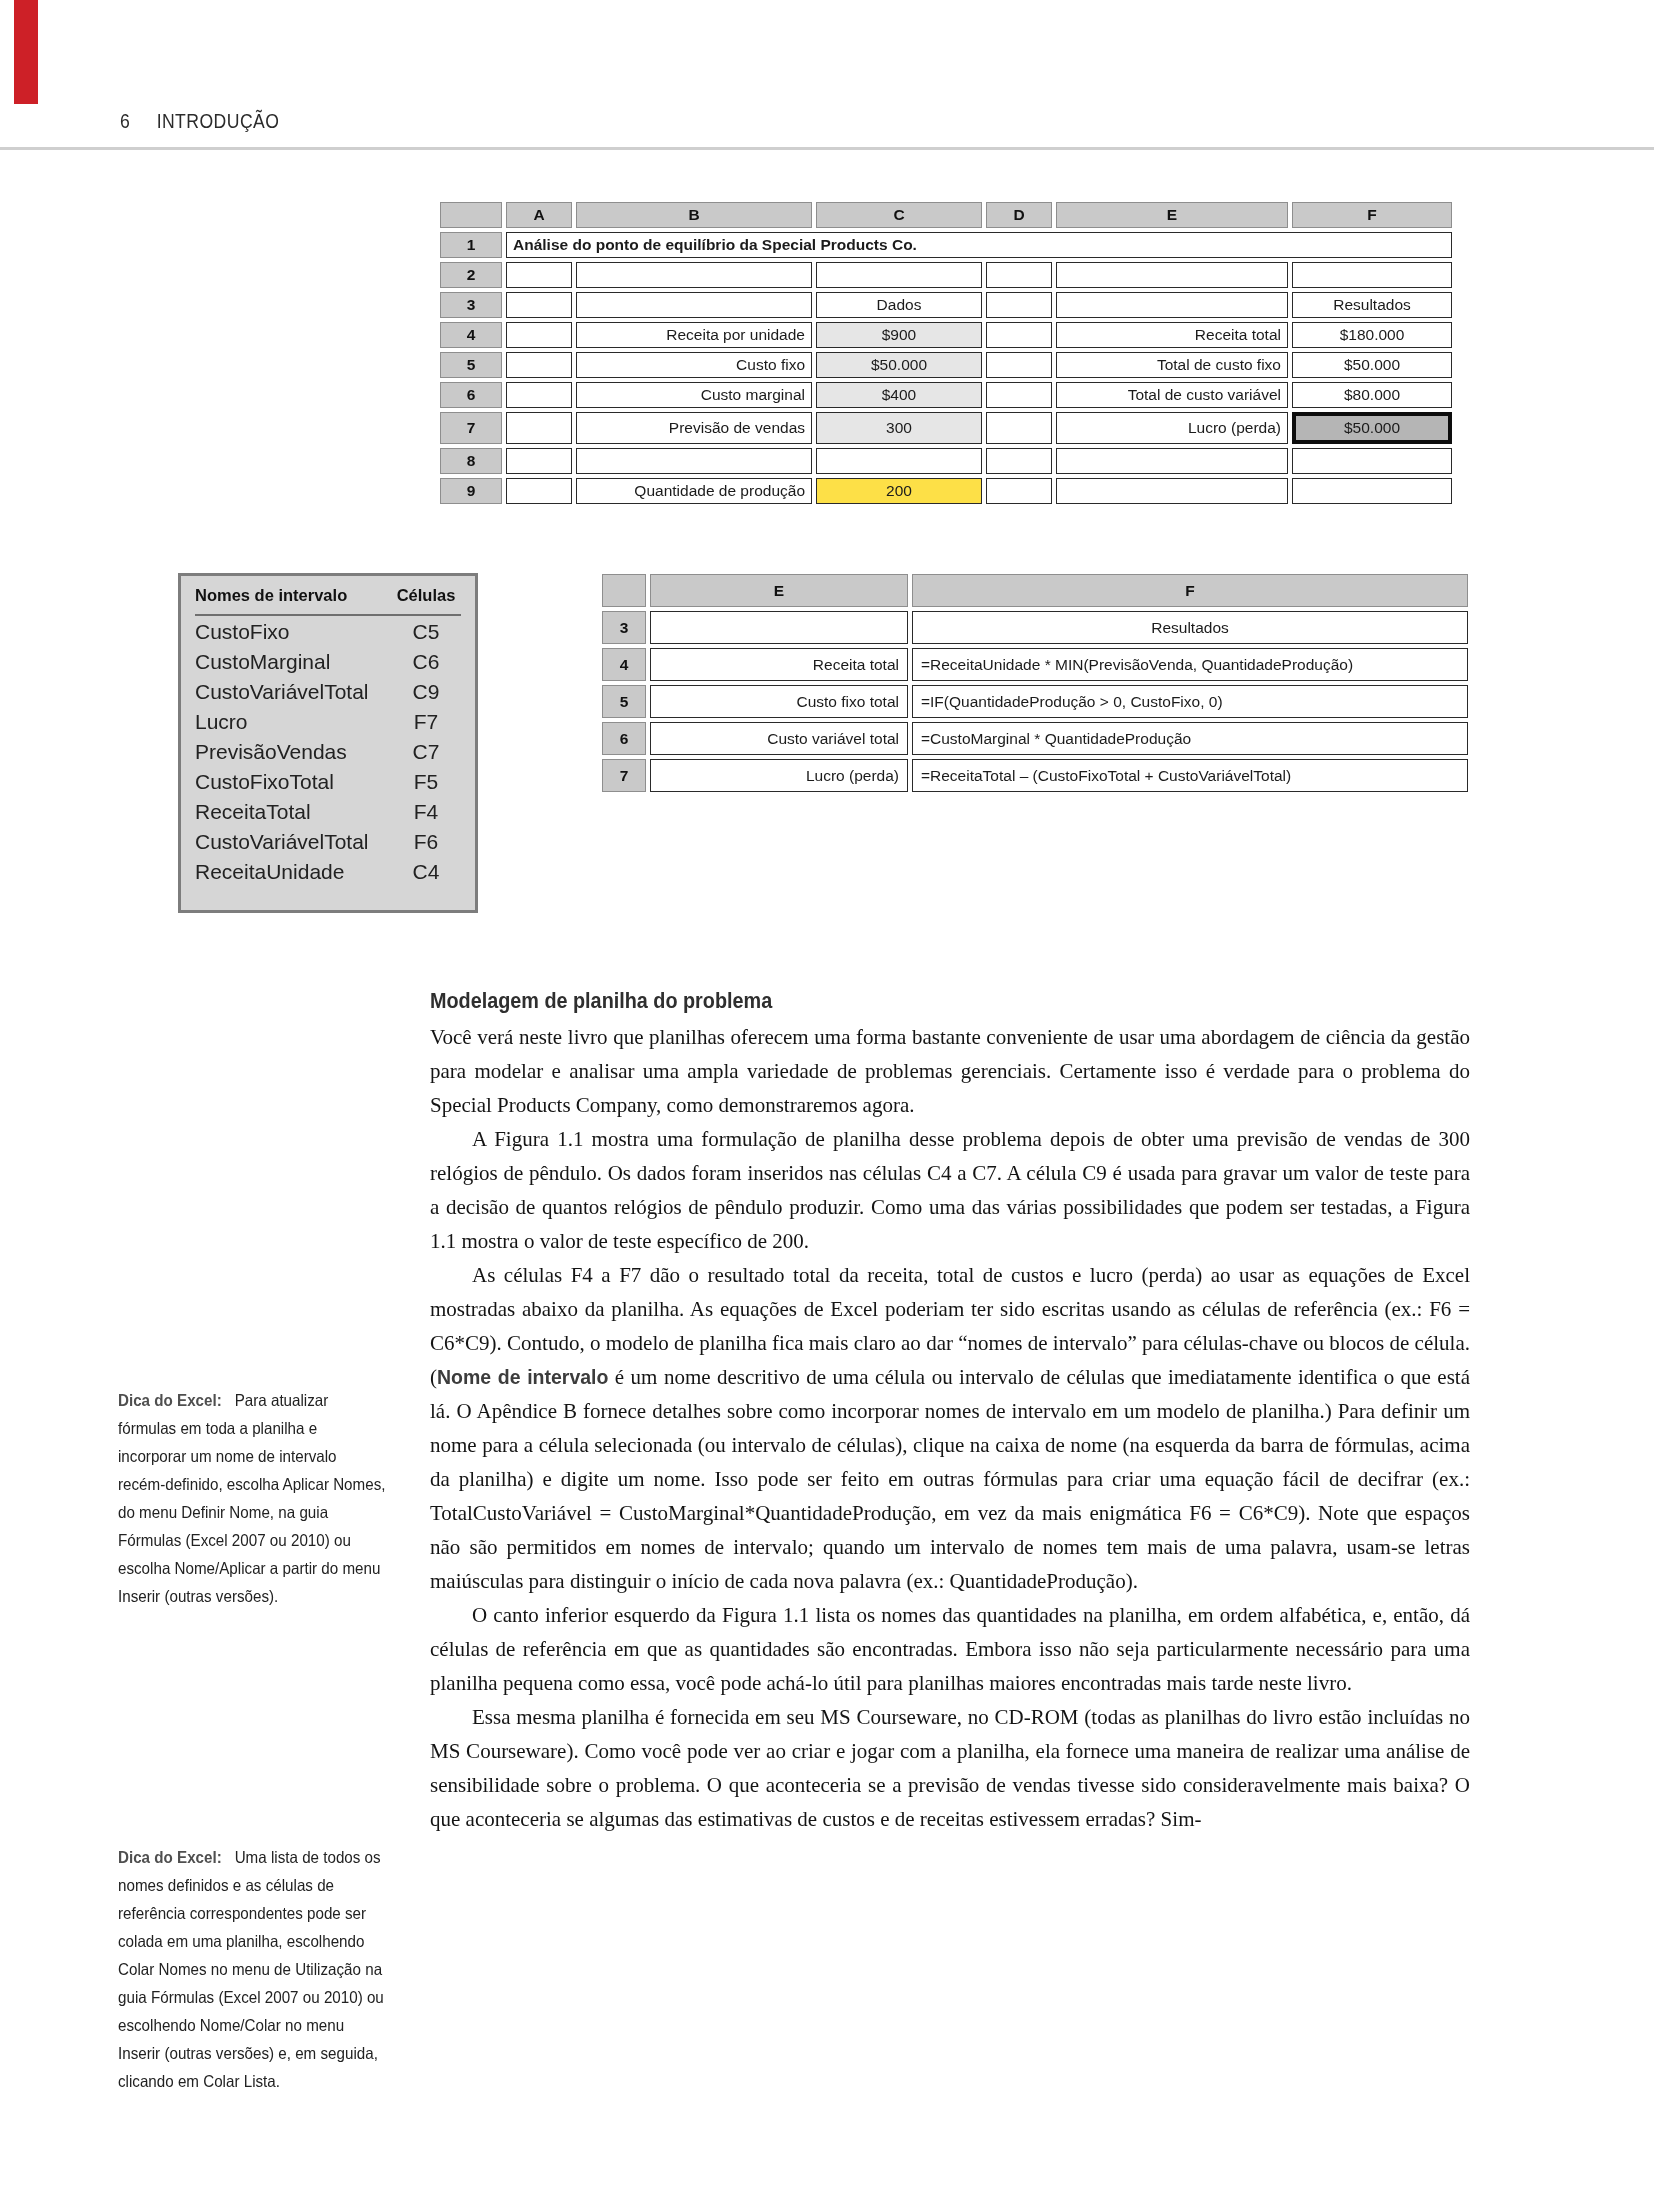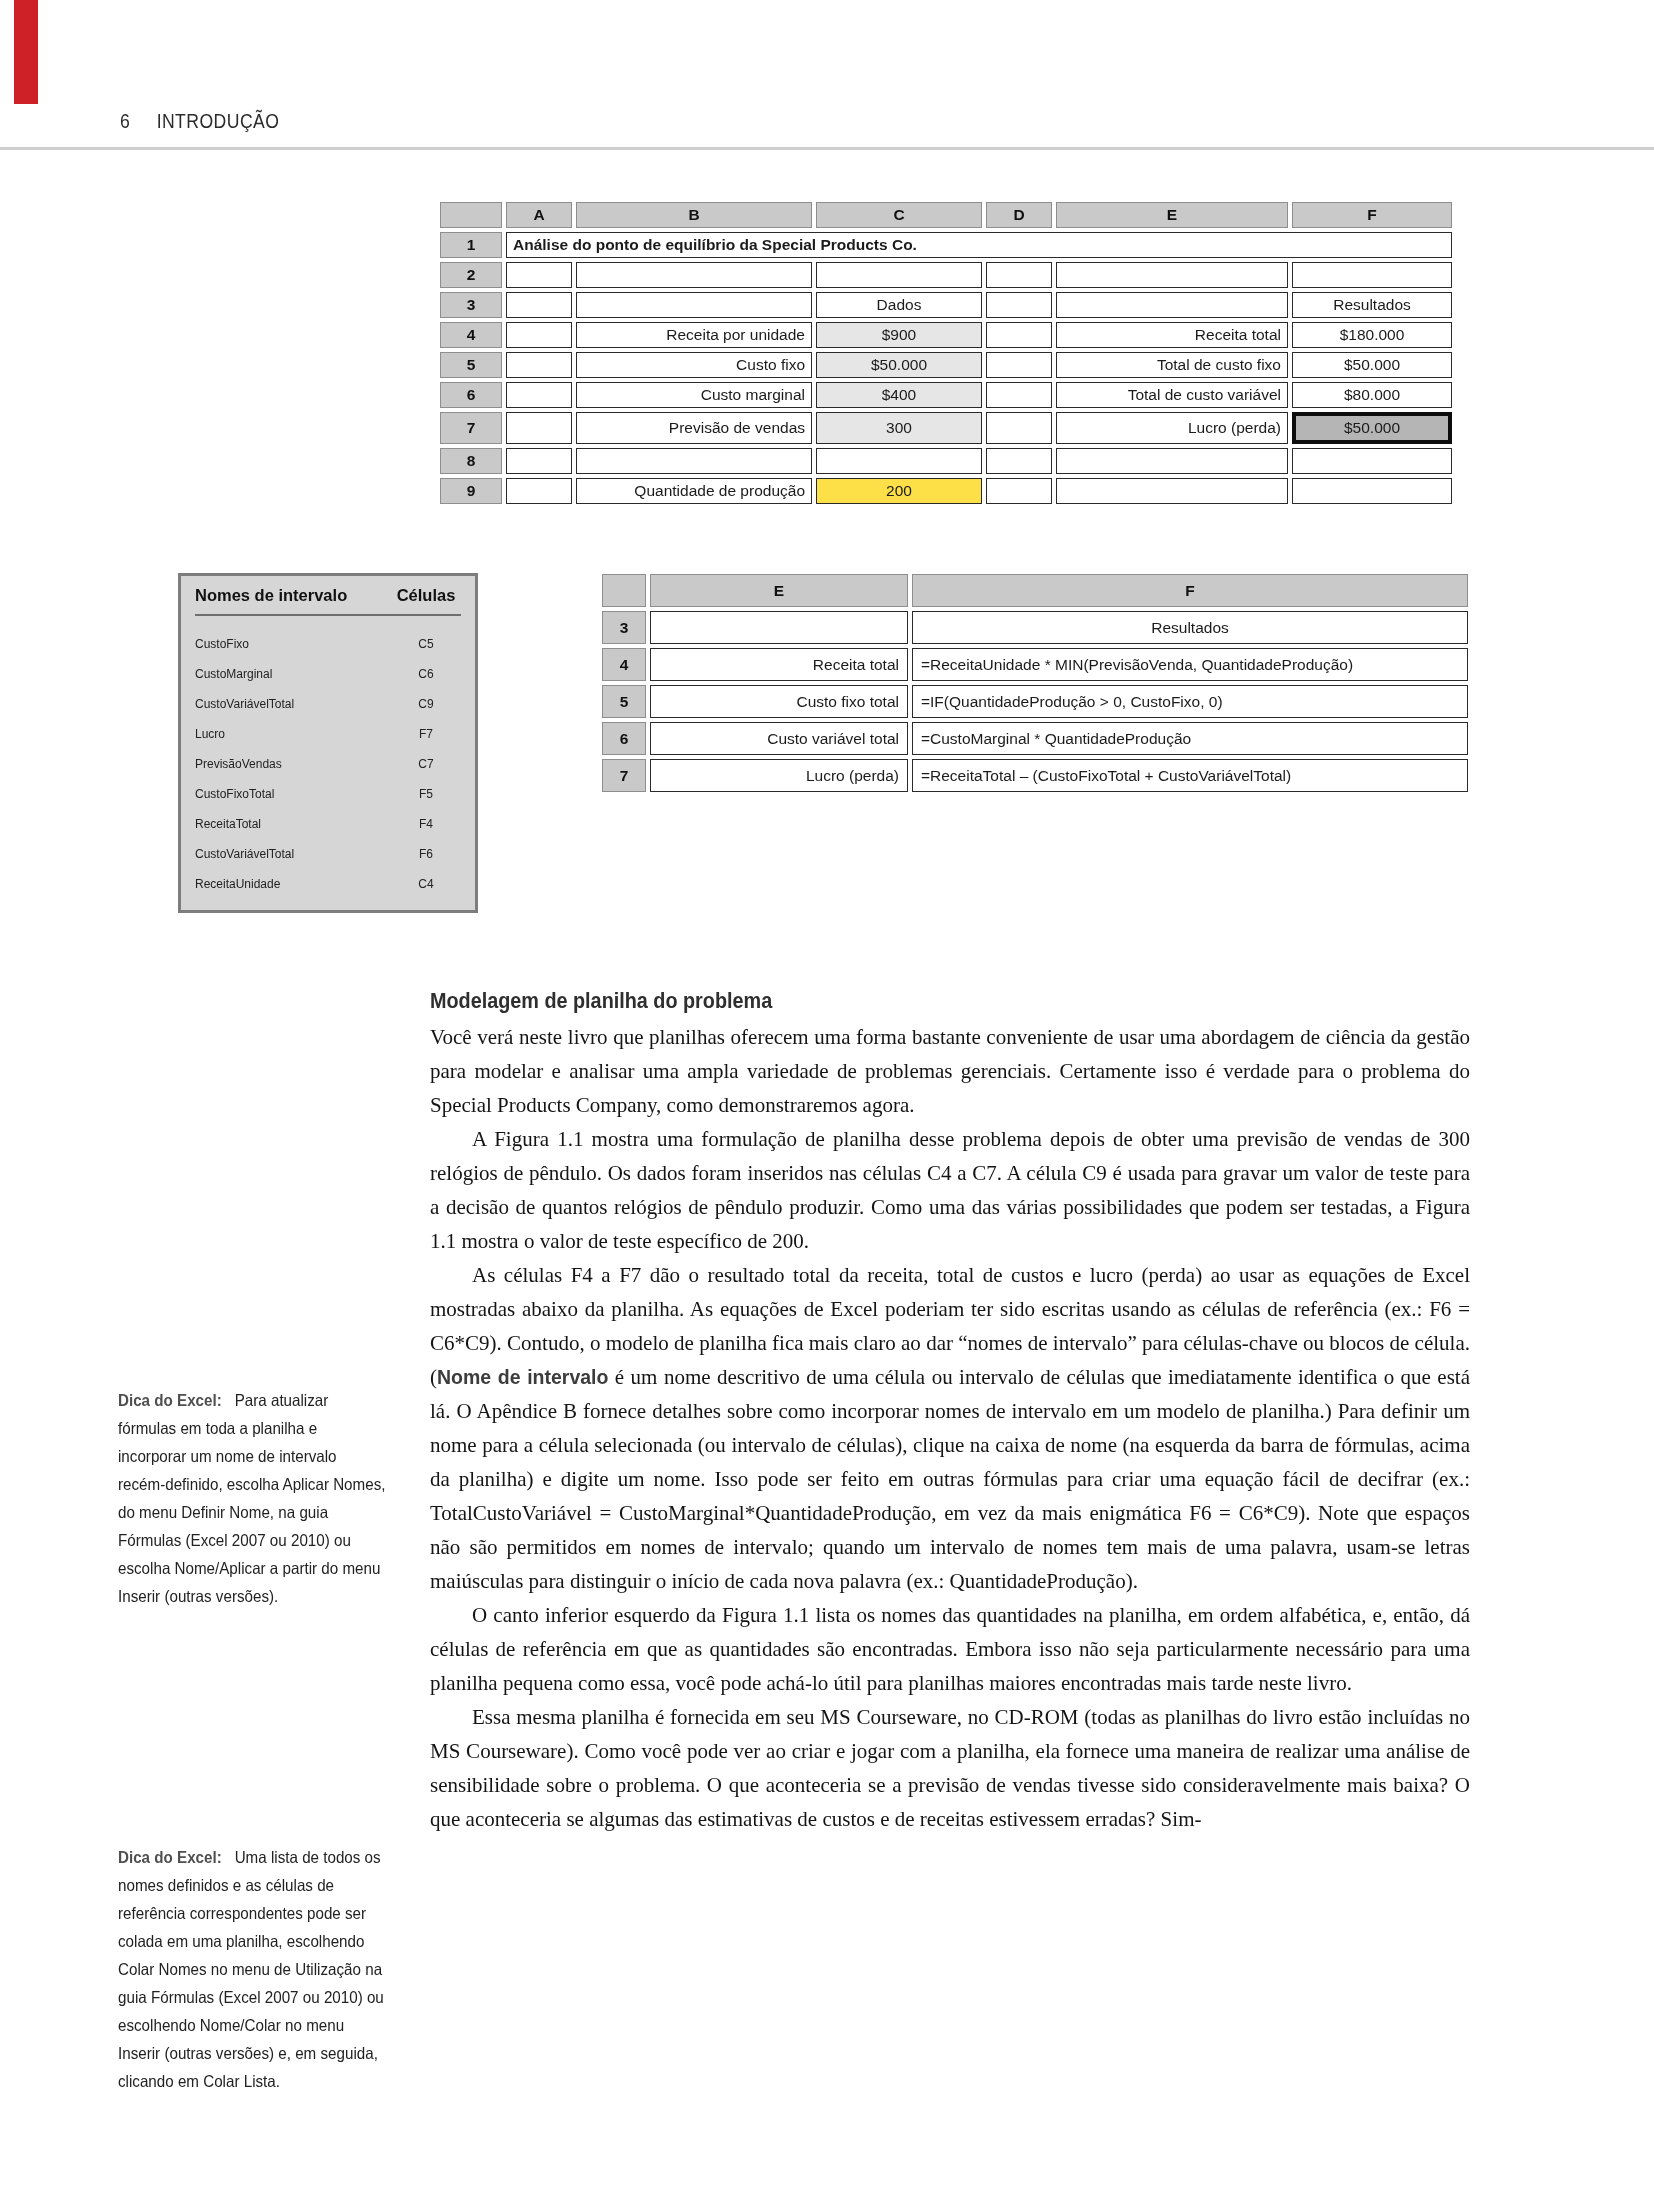--- a/index.html
+++ b/index.html
@@ -37,23 +37,23 @@
   td.sel{border:4px solid #0d0d0d;background:#b5b5b5;}
   .sheet1{position:absolute;left:436px;top:198px;}
   .fsheet{position:absolute;left:598px;top:570px;}
   table.fsheet-t td{height:27px;padding:2px 8px;}
   td.formula{text-align:left;padding-left:10px;}
 
   
   .names{position:absolute;left:178px;top:573px;width:300px;height:340px;background:#d6d6d6;
          border:3px solid #7d7d7d;box-sizing:border-box;padding:10px 14px 0 14px;}
   .names-header{display:flex;justify-content:space-between;font-weight:bold;font-size:16.5px;
-                color:#111;padding-bottom:9px;border-bottom:2.5px solid #6f6f6f;margin-bottom:13px;}
+                color:#111;padding-bottom:9px;border-bottom:2.5px solid #6f6f6f;margin-bottom:1px;}
   .names-header .ref{width:70px;text-align:center;}
-  .names-row{display:flex;justify-content:space-between;font-size:12px;line-height:30px;color:#222;}
+  .names-row{display:flex;justify-content:space-between;font-size:21px;line-height:30px;color:#222;}
   .names-row .ref{width:70px;text-align:center;}
 
   
   .section-heading{position:absolute;left:430px;top:988px;font-size:22px;font-weight:bold;
                    color:#2f2f2f;transform:scaleX(0.9);transform-origin:left top;}
   .body{position:absolute;left:430px;top:1020px;width:1040px;font-family:"Liberation Serif", serif;
         font-size:21px;line-height:34px;text-align:justify;color:#141414;}
   .body p{margin:0;text-indent:42px;}
   .body p.first{text-indent:0;}
   .term{font-family:"Liberation Sans", sans-serif;font-weight:bold;font-size:19.5px;color:#3c3c3c;margin-top:40px;}

